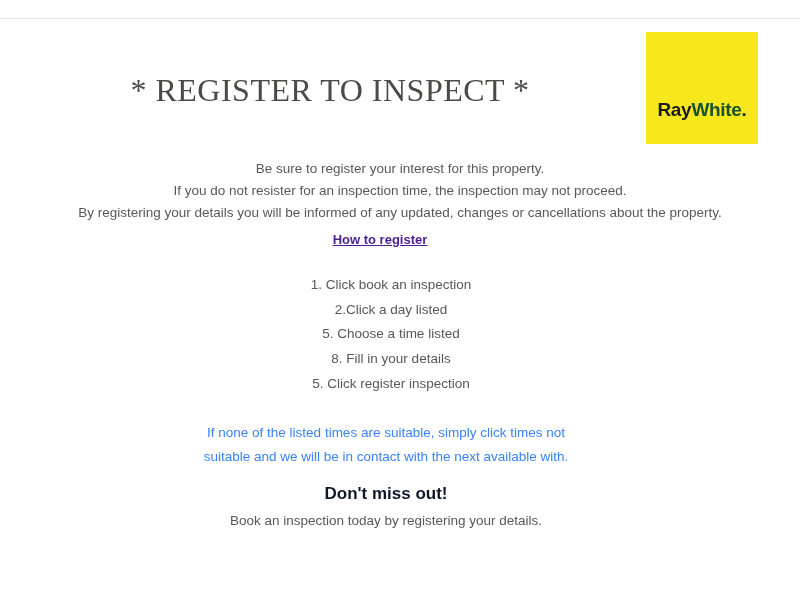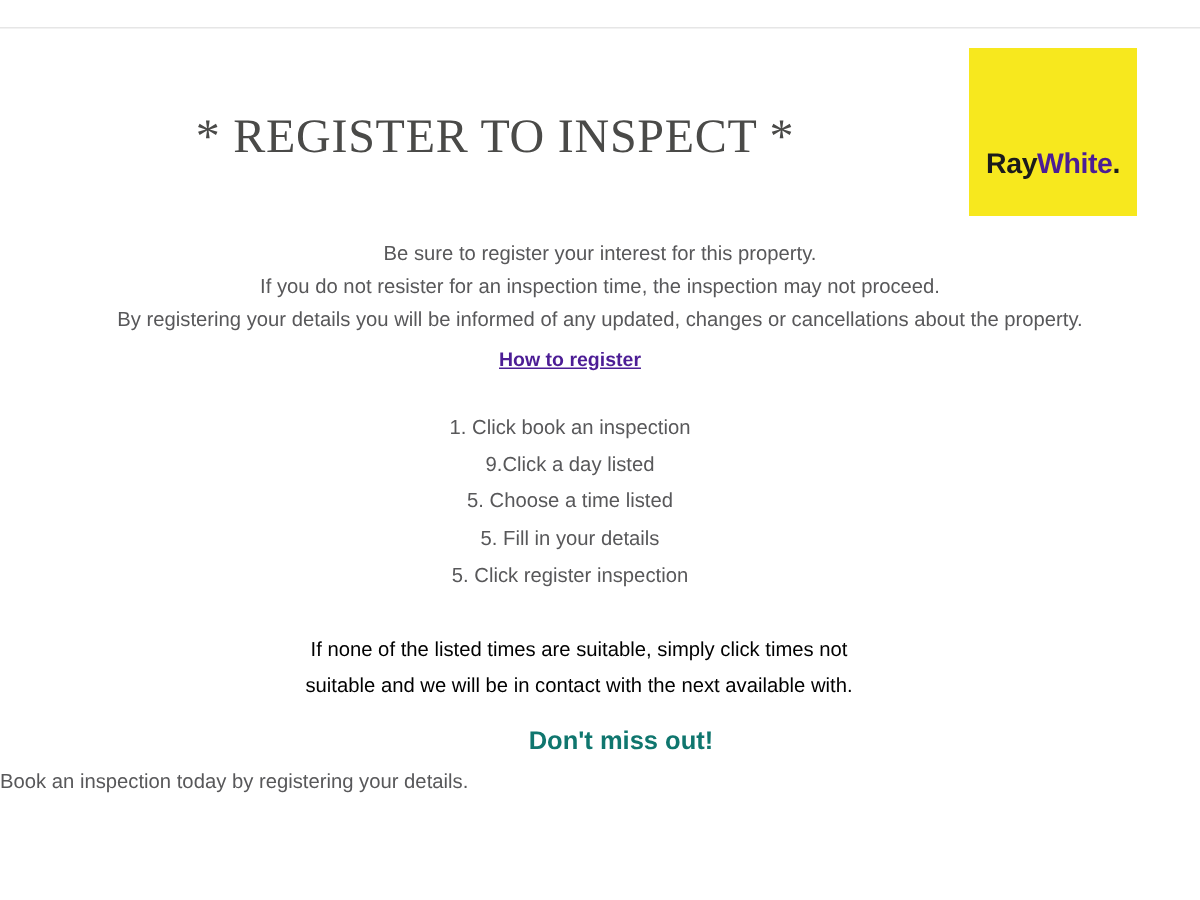--- a/index.html
+++ b/index.html
@@ -42,21 +42,21 @@
   .brand-logo .brand-text {
     font-family: "Liberation Sans", sans-serif;
     font-size: 19px;
     font-weight: bold;
     color: #1b1b1b;
     letter-spacing: -0.3px;
     position: relative;
     top: 22px;
   }
   .brand-text .white {
-    color: #4c1d95;
+    color: #14532d;
   }
   .brand-text .dot {
     color: #1b1b1b;
   }
   .title {
     position: absolute;
     top: 72px;
     left: 0;
     width: 660px;
     text-align: center;
@@ -92,48 +92,48 @@
   }
   .steps {
     position: absolute;
     top: 273px;
     left: 0;
     width: 760px;
     text-align: center;
     color: #58585a;
     font-size: 13.5px;
     line-height: 24.7px;
+    padding-left: 11px;
   }
   .note {
     position: absolute;
     top: 421px;
     left: 0;
     width: 772px;
     text-align: center;
-    color: #000000;
+    color: #3b82f6;
     font-size: 13.5px;
     line-height: 24px;
   }
   .closing-heading {
     position: absolute;
     top: 484px;
     left: 0;
     width: 772px;
     text-align: center;
     font-size: 17px;
     font-weight: bold;
-    color: #0f766e;
-    margin-left: 28px;
+    color: #0f172a;
   }
   .closing-text {
     position: absolute;
     top: 510px;
     left: 0;
     width: 772px;
-    text-align: left;
+    text-align: center;
     color: #58585a;
     font-size: 13.5px;
     line-height: 22px;
   }
 </style>
 </head>
 <body>
 
 <div class="page">
 
@@ -148,23 +148,23 @@
   <div class="intro">
     <div>Be sure to register your interest for this property.</div>
     <div>If you do not resister for an inspection time, the inspection may not proceed.</div>
     <div>By registering your details you will be informed of any updated, changes or cancellations about the property.</div>
   </div>
 
   <div class="how-heading">How to register</div>
 
   <div class="steps">
     <div>1. Click book an inspection</div>
-    <div>9.Click a day listed</div>
+    <div>2.Click a day listed</div>
     <div>5. Choose a time listed</div>
-    <div>5. Fill in your details</div>
+    <div>8. Fill in your details</div>
     <div>5. Click register inspection</div>
   </div>
 
   <div class="note">
     <div>If none of the listed times are suitable, simply click times not</div>
     <div>suitable and we will be in contact with the next available with.</div>
   </div>
 
   <div class="closing-heading">Don't miss out!</div>
 

